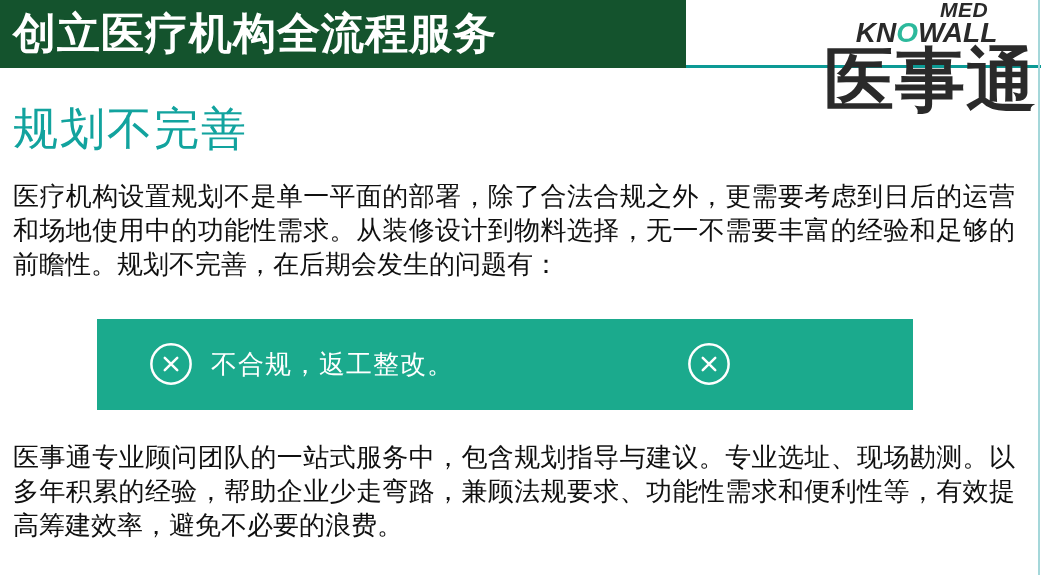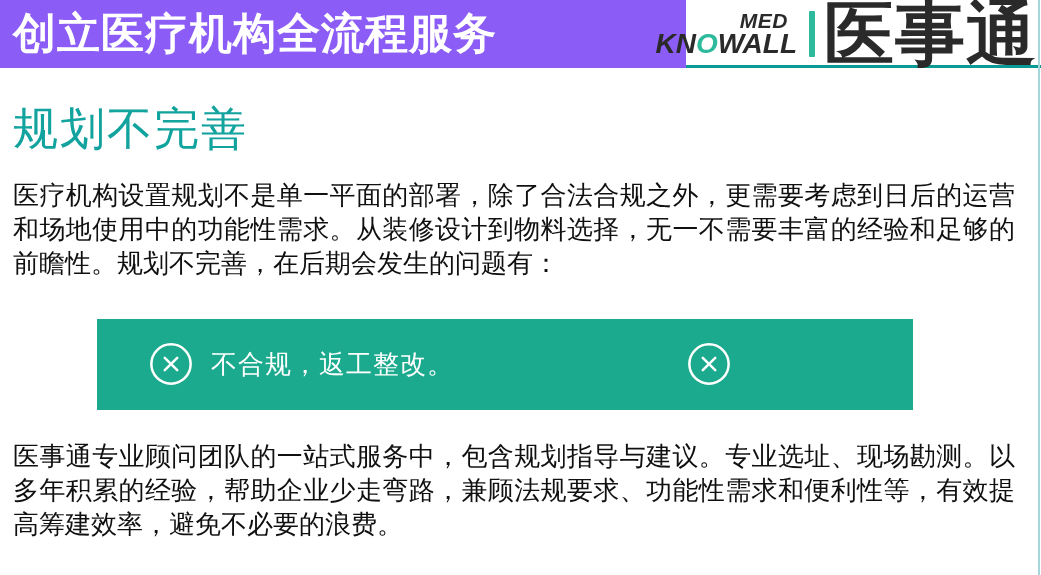--- a/index.html
+++ b/index.html
@@ -16,34 +16,34 @@
   
   .header {
     position: relative;
     height: 68px;
     background: #ffffff;
     border-bottom: 3px solid #0c9a95;
   }
   .banner {
     position: absolute; left: 0; top: 0;
     width: 686px; height: 68px;
-    background: #8b5cf6;
+    background: #14532d;
     display: flex; align-items: center;
   }
   .banner-title {
     color: #ffffff;
     font-weight: 700;
     font-size: 43px;
     letter-spacing: 1px;
     padding-left: 13px;
     white-space: nowrap;
   }
   .logo {
     position: absolute; right: 4px; top: 0; height: 68px;
-    display: flex; align-items: center;
+    display: flex; align-items: center; flex-direction: column;
   }
   .logo-en {
     text-align: right;
     color: #2a2a2a;
     font-style: italic;
     font-weight: 700;
     line-height: 0.95;
     margin-right: 8px;
   }
   .logo-med   { font-size: 21px; letter-spacing: 0.5px; padding-right: 9px; }
@@ -75,21 +75,20 @@
     line-height: 1.1;
   }
   .para {
     font-size: 26px;
     line-height: 34px;
     color: #101010;
     margin: 25px 0 0 0;
     max-width: 1002px;
     letter-spacing: 0;
     text-align: justify;
-    font-family: Liberation Serif, serif;
   }
   .boxes {
     display: flex;
     margin: 38px 0 0 84px;
     font-family: Liberation Mono, monospace;
   }
   .pbox {
     width: 408px; height: 91px;
     background: #1baa8d;
     color: #ffffff;

